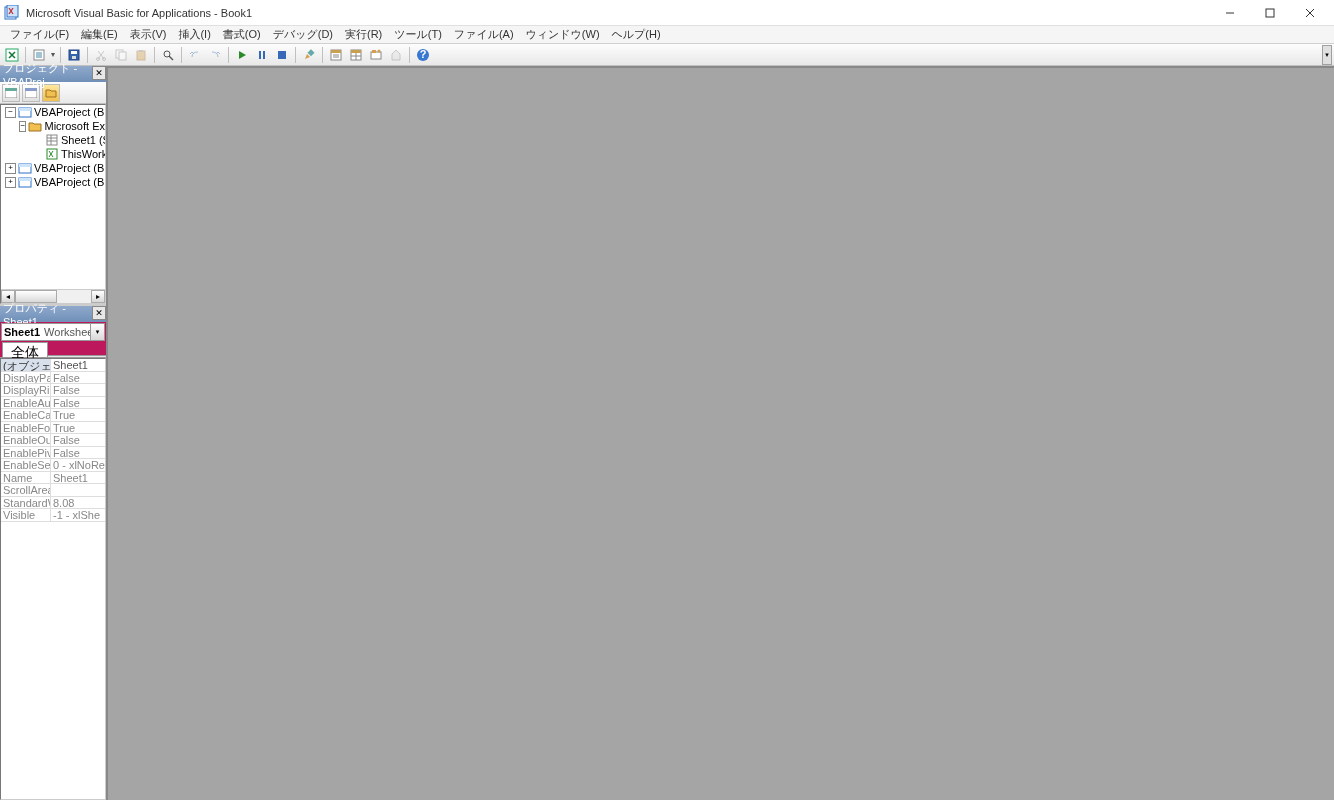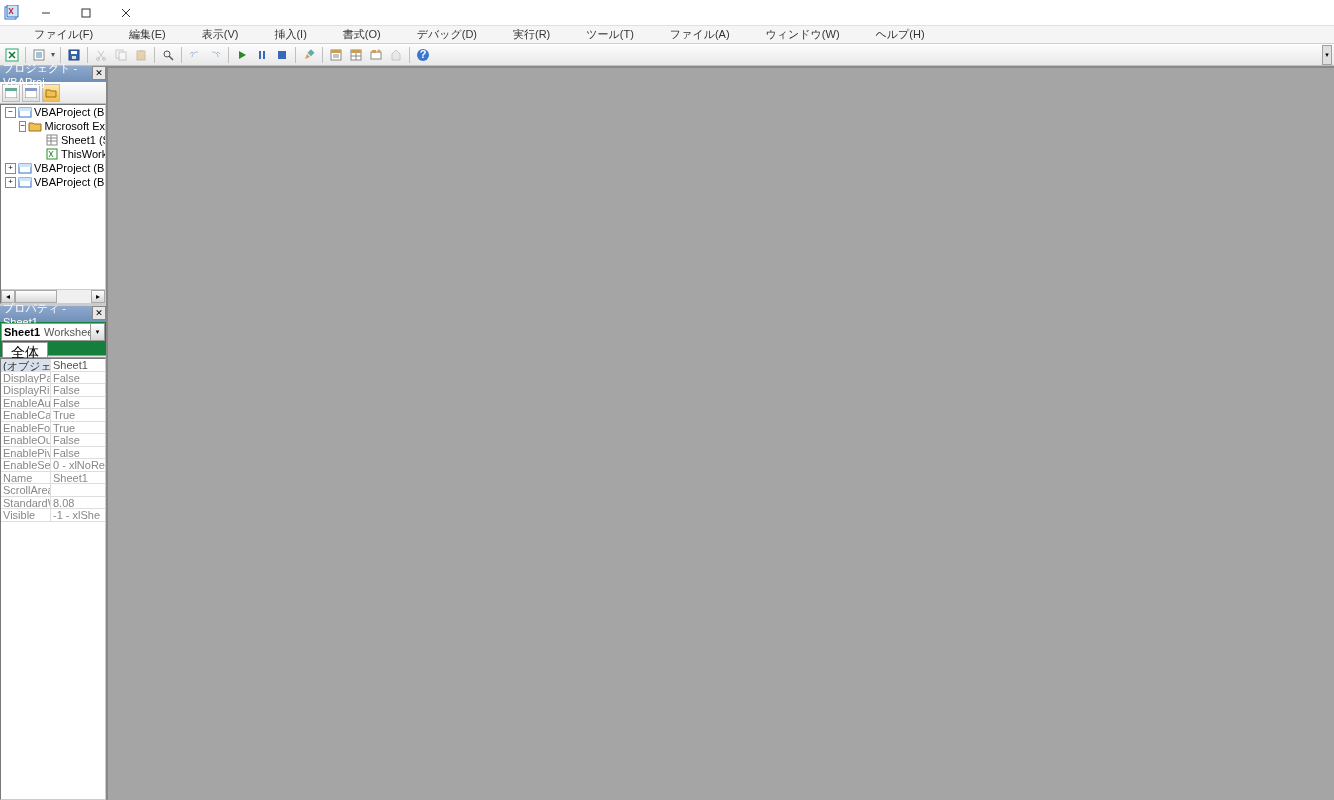--- a/index.html
+++ b/index.html
@@ -5,30 +5,30 @@
 * { margin: 0; padding: 0; box-sizing: border-box; font-family: "MS UI Gothic", "Meiryo", sans-serif; font-size: 11px; }
 body { width: 1334px; height: 800px; background: #fff; overflow: hidden; position: relative; }
 
 .titlebar { height: 26px; display: flex; align-items: center; padding: 0 4px; background: #fff; border-bottom: 1px solid #e0e0e0; }
 .titlebar-icon { width: 16px; height: 16px; margin-right: 6px; }
 .titlebar-text { flex: 1; color: #333; }
 .titlebar-btns { display: flex; gap: 0; }
 .titlebar-btn { width: 40px; height: 24px; display: flex; align-items: center; justify-content: center; color: #555; cursor: pointer; }
 
 .menubar { height: 18px; display: flex; align-items: center; padding: 0 4px; background: #f5f5f5; border-bottom: 1px solid #d0d0d0; }
-.menu-item { padding: 1px 6px; color: #333; cursor: pointer; margin-left: 24px; }
+.menu-item { padding: 1px 6px; color: #333; cursor: pointer; }
 
 .toolbar { height: 22px; display: flex; align-items: center; padding: 0 2px; background: linear-gradient(#fdfdfd,#e8e8e8); border-bottom: 1px solid #c0c0c0; }
 .tool-btn { width: 20px; height: 20px; display: flex; align-items: center; justify-content: center; cursor: pointer; border: 1px solid transparent; }
 .tool-sep { width: 1px; height: 16px; background: #c0c0c0; margin: 0 3px; }
 .tool-dd { width: 8px; height: 20px; display: flex; align-items: center; justify-content: center; cursor: pointer; font-size: 8px; color: #555; }
 .toolbar-end { margin-left: auto; width: 10px; height: 20px; background: #e0e0e0; border: 1px solid #a0a0a0; display:flex; align-items:center; justify-content:center; font-size:7px; }
 
 .workspace { display: flex; height: calc(800px - 26px - 18px - 22px); }
-.side-col { width: 106px; display: flex; flex-direction: column; background: #15803d; }
+.side-col { width: 106px; display: flex; flex-direction: column; background: #be185d; }
 .mdi-area { flex: 1; background: #a5a5a5; border-left: 2px solid #888; border-top: 2px solid #888; }
 
 .pane-title { height: 16px; background: linear-gradient(#8fa8cc,#7090b8); color: #fff; font-size: 10px; padding: 1px 3px; display: flex; align-items: center; position: relative; }
 .pane-close { position: absolute; right: 0; top: 0; width: 14px; height: 14px; background: #e8e8e8; border: 1px solid #888; display: flex; align-items: center; justify-content: center; font-size: 9px; cursor: pointer; color:#000; }
 
 .proj-toolbar { height: 22px; background: linear-gradient(#fdfdfd,#e8e8e8); border-bottom: 1px solid #c0c0c0; display: flex; align-items: center; padding: 2px; gap: 2px; }
 .proj-tool { width: 18px; height: 18px; border: 1px solid #bbb; background: linear-gradient(#fff,#e0e0e0); display:flex;align-items:center;justify-content:center;cursor:pointer; font-size:9px;}
 .proj-tool.folder { background: linear-gradient(#ffe8a0,#f0c050); }
 
 .tree { flex: 0 0 200px; background: #fff; overflow: hidden; border: 1px inset #ccc; position: relative; font-size: 11px; }
@@ -65,20 +65,21 @@
 <body>
 
 <div class="titlebar">
   <span class="titlebar-icon">
     <svg width="16" height="16" viewBox="0 0 16 16">
         <rect x="1" y="2" width="11" height="12" fill="#fff" stroke="#2a70c8"></rect>
         <rect x="3" y="0" width="11" height="12" fill="#cfe4fa" stroke="#2a70c8"></rect>
         <path d="M5 3 L9 9 M9 3 L5 9" stroke="#c03030" stroke-width="1.3"></path>
       </svg>
   </span>
+  <span class="titlebar-text">Microsoft Visual Basic for Applications - Book1</span>
   <div class="titlebar-btns">
     <div class="titlebar-btn">
         <svg width="10" height="10">
           <line x1="1" y1="5" x2="9" y2="5" stroke="#333"></line>
         </svg>
       </div>
     <div class="titlebar-btn">
         <svg width="10" height="10">
           <rect x="1" y="1" width="8" height="8" fill="none" stroke="#333"></rect>
         </svg>

